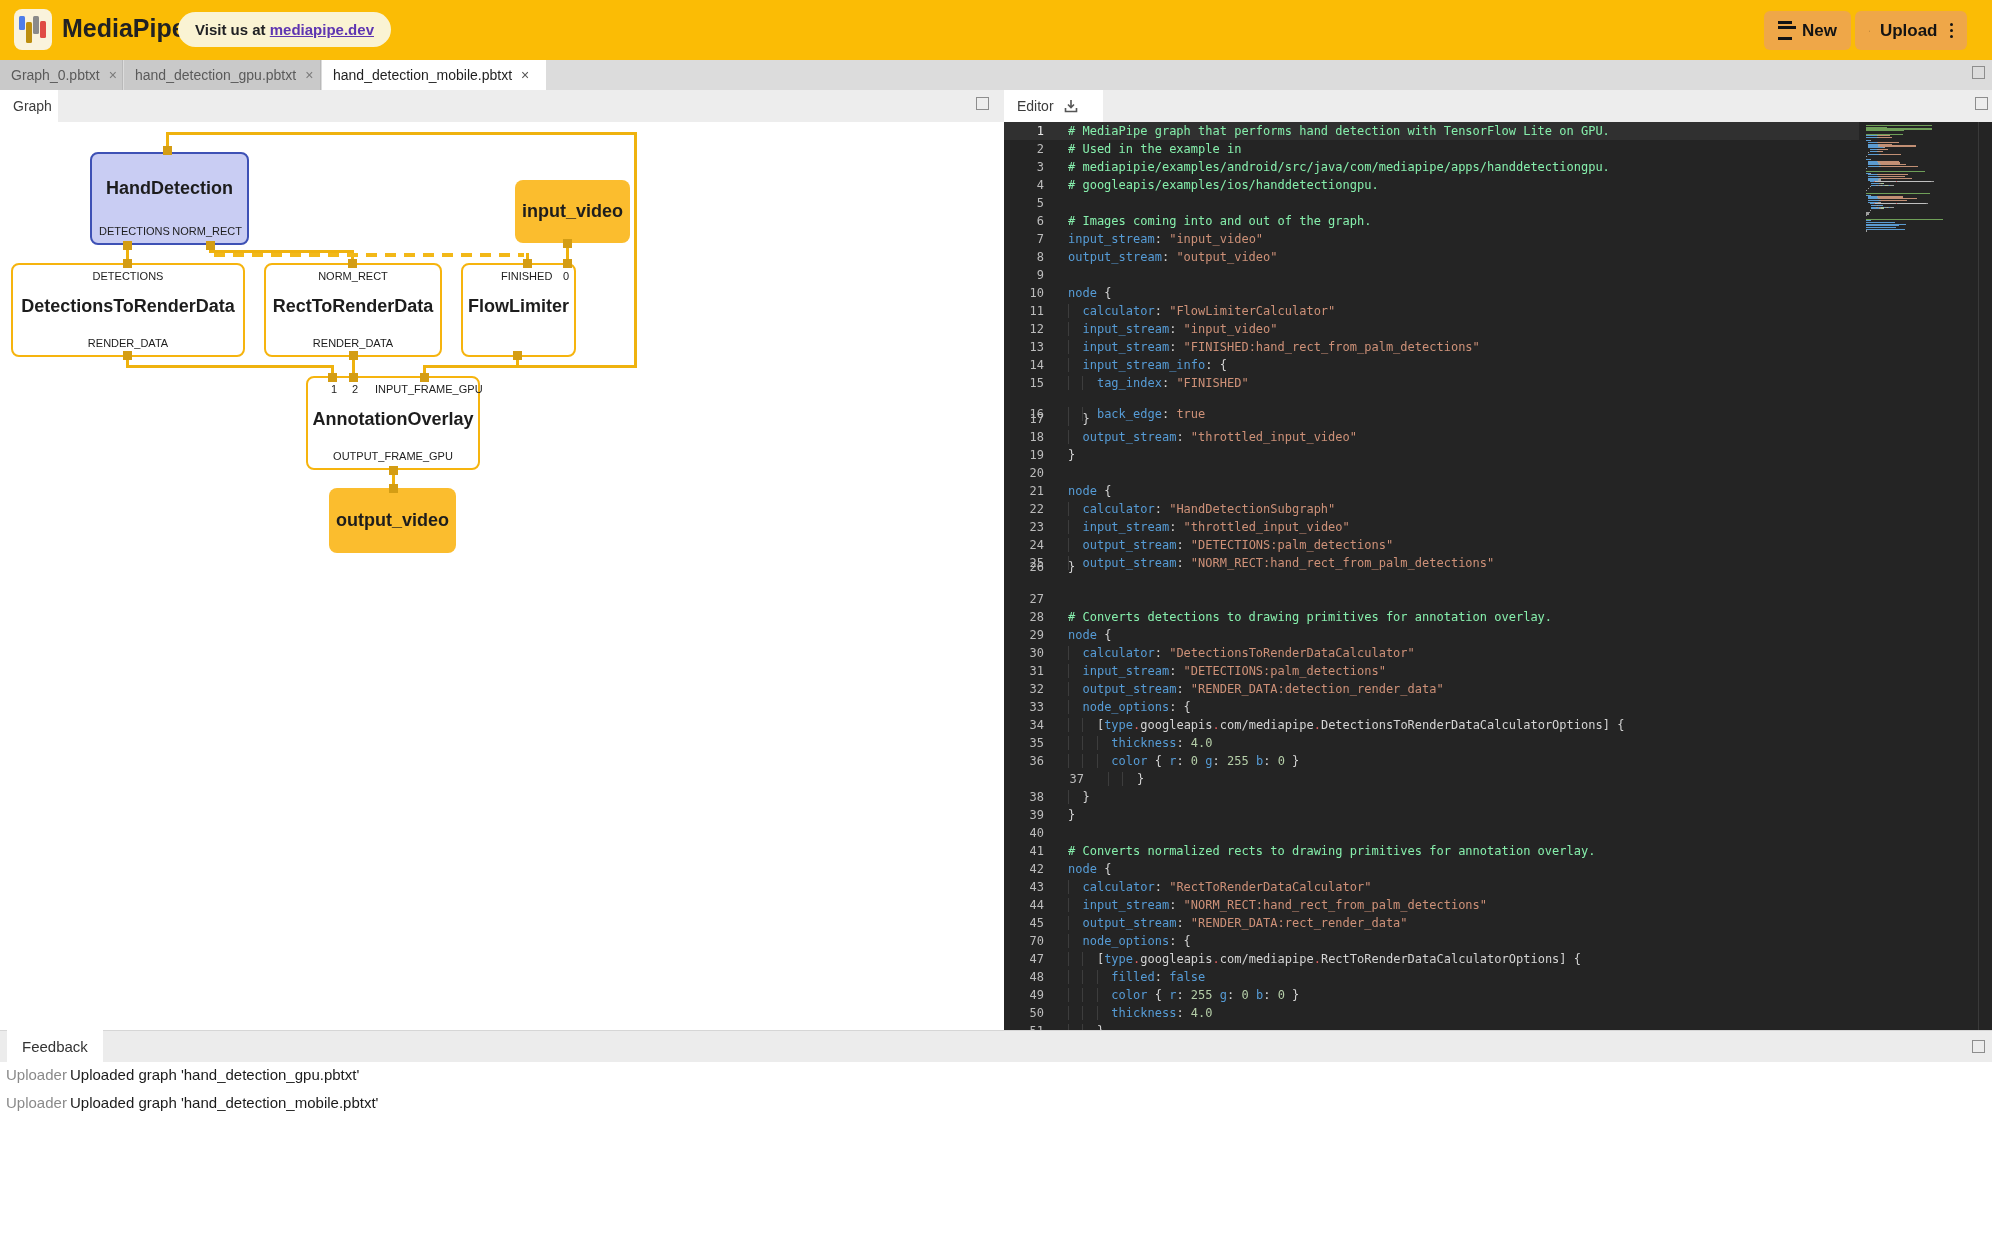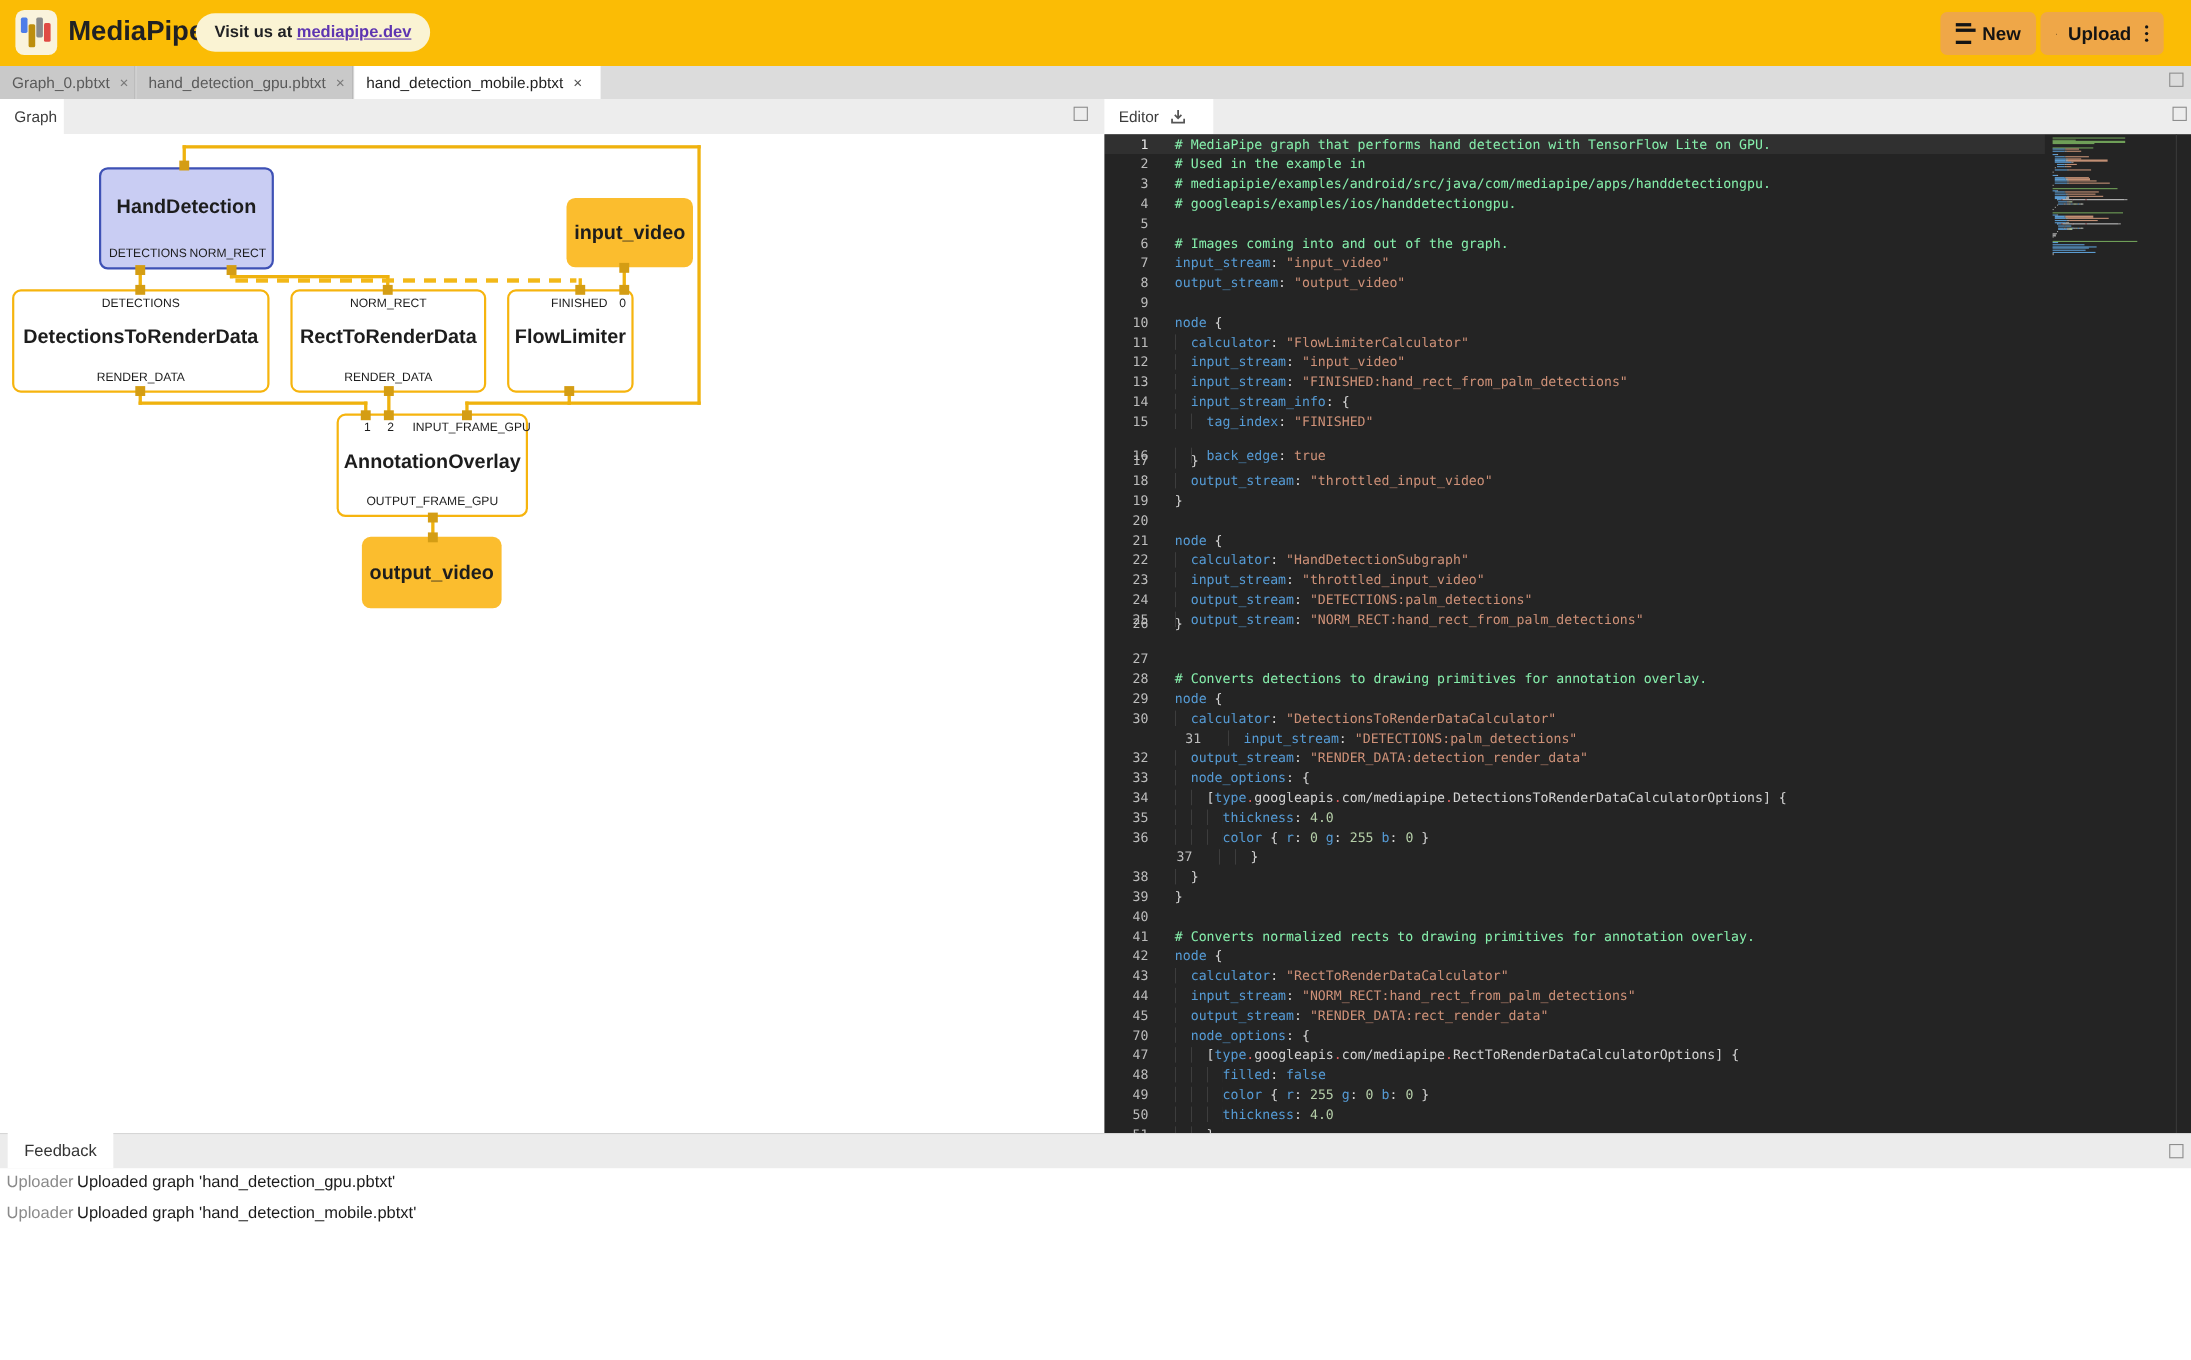--- a/index.html
+++ b/index.html
@@ -247,21 +247,21 @@
       <div class="cl" style="top: 360px;"><span class="num">21</span><span class="txt"><span class="tok-k">node</span><span class="tok-p"> {</span></span></div>
       <div class="cl" style="top: 378px;"><span class="num">22</span><span class="txt"><span class="tok-i">  </span><span class="tok-k">calculator</span><span class="tok-p">: </span><span class="tok-s">"HandDetectionSubgraph"</span></span></div>
       <div class="cl" style="top: 396px;"><span class="num">23</span><span class="txt"><span class="tok-i">  </span><span class="tok-k">input_stream</span><span class="tok-p">: </span><span class="tok-s">"throttled_input_video"</span></span></div>
       <div class="cl" style="top: 414px;"><span class="num">24</span><span class="txt"><span class="tok-i">  </span><span class="tok-k">output_stream</span><span class="tok-p">: </span><span class="tok-s">"DETECTIONS:palm_detections"</span></span></div>
       <div class="cl" style="top: 432px;"><span class="num">25</span><span class="txt"><span class="tok-i">  </span><span class="tok-k">output_stream</span><span class="tok-p">: </span><span class="tok-s">"NORM_RECT:hand_rect_from_palm_detections"</span></span></div>
       <div class="cl" style="top: 436px;"><span class="num">26</span><span class="txt"><span class="tok-p">}</span></span></div>
       <div class="cl" style="top: 468px;"><span class="num">27</span><span class="txt"></span></div>
       <div class="cl" style="top: 486px;"><span class="num">28</span><span class="txt"><span class="tok-c"># Converts detections to drawing primitives for annotation overlay.</span></span></div>
       <div class="cl" style="top: 504px;"><span class="num">29</span><span class="txt"><span class="tok-k">node</span><span class="tok-p"> {</span></span></div>
       <div class="cl" style="top: 522px;"><span class="num">30</span><span class="txt"><span class="tok-i">  </span><span class="tok-k">calculator</span><span class="tok-p">: </span><span class="tok-s">"DetectionsToRenderDataCalculator"</span></span></div>
-      <div class="cl" style="top: 540px; margin-left: 48px;"><span class="num">31</span><span class="txt"><span class="tok-i">  </span><span class="tok-k">input_stream</span><span class="tok-p">: </span><span class="tok-s">"DETECTIONS:palm_detections"</span></span></div>
+      <div class="cl" style="top: 540px;"><span class="num">31</span><span class="txt"><span class="tok-i">  </span><span class="tok-k">input_stream</span><span class="tok-p">: </span><span class="tok-s">"DETECTIONS:palm_detections"</span></span></div>
       <div class="cl" style="top: 558px;"><span class="num">32</span><span class="txt"><span class="tok-i">  </span><span class="tok-k">output_stream</span><span class="tok-p">: </span><span class="tok-s">"RENDER_DATA:detection_render_data"</span></span></div>
       <div class="cl" style="top: 576px;"><span class="num">33</span><span class="txt"><span class="tok-i">  </span><span class="tok-k">node_options</span><span class="tok-p">: {</span></span></div>
       <div class="cl" style="top: 594px;"><span class="num">34</span><span class="txt"><span class="tok-i">    </span><span class="tok-p">[</span><span class="tok-k">type</span><span class="tok-r">.</span><span class="tok-w">googleapis</span><span class="tok-r">.</span><span class="tok-w">com/mediapipe</span><span class="tok-r">.</span><span class="tok-w">DetectionsToRenderDataCalculatorOptions</span><span class="tok-p">] {</span></span></div>
       <div class="cl" style="top: 612px;"><span class="num">35</span><span class="txt"><span class="tok-i">      </span><span class="tok-k">thickness</span><span class="tok-p">: </span><span class="tok-n">4.0</span></span></div>
       <div class="cl" style="top: 630px;"><span class="num">36</span><span class="txt"><span class="tok-i">      </span><span class="tok-k">color</span><span class="tok-p"> { </span><span class="tok-k">r</span><span class="tok-p">: </span><span class="tok-n">0</span><span class="tok-p"> </span><span class="tok-k">g</span><span class="tok-p">: </span><span class="tok-n">255</span><span class="tok-p"> </span><span class="tok-k">b</span><span class="tok-p">: </span><span class="tok-n">0</span><span class="tok-p"> }</span></span></div>
       <div class="cl" style="top: 648px; margin-left: 40px;"><span class="num">37</span><span class="txt"><span class="tok-i">    </span><span class="tok-p">}</span></span></div>
       <div class="cl" style="top: 666px;"><span class="num">38</span><span class="txt"><span class="tok-i">  </span><span class="tok-p">}</span></span></div>
       <div class="cl" style="top: 684px;"><span class="num">39</span><span class="txt"><span class="tok-p">}</span></span></div>
       <div class="cl" style="top: 702px;"><span class="num">40</span><span class="txt"></span></div>
       <div class="cl" style="top: 720px;"><span class="num">41</span><span class="txt"><span class="tok-c"># Converts normalized rects to drawing primitives for annotation overlay.</span></span></div>

